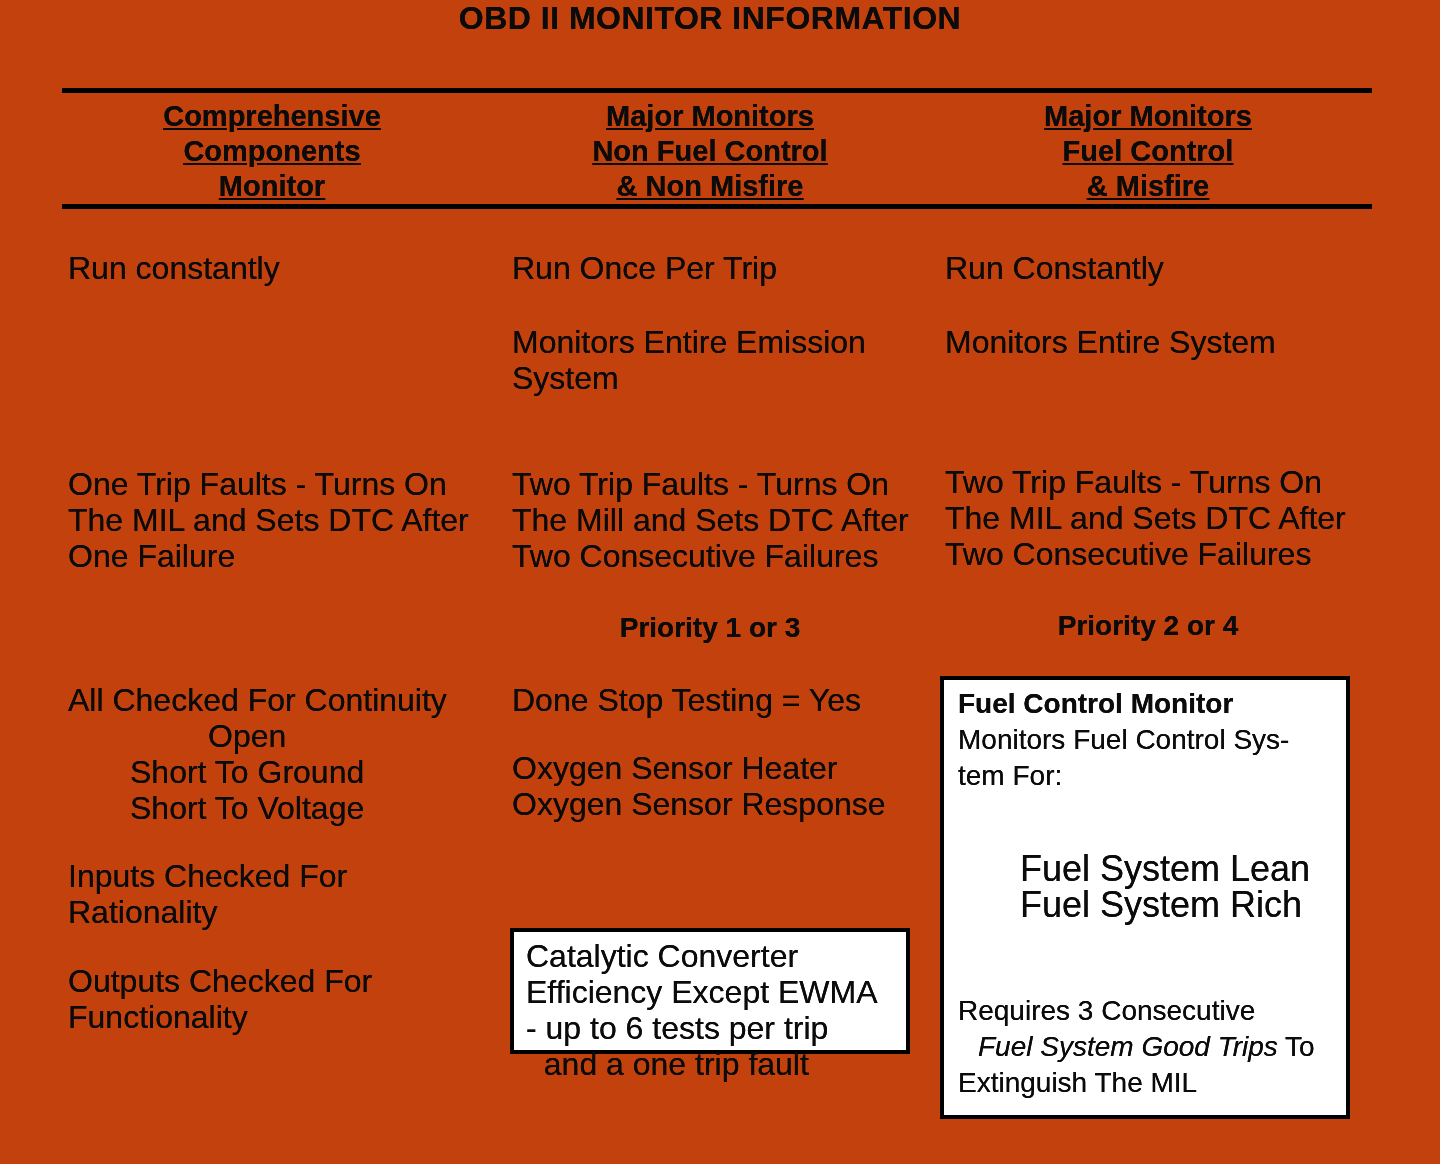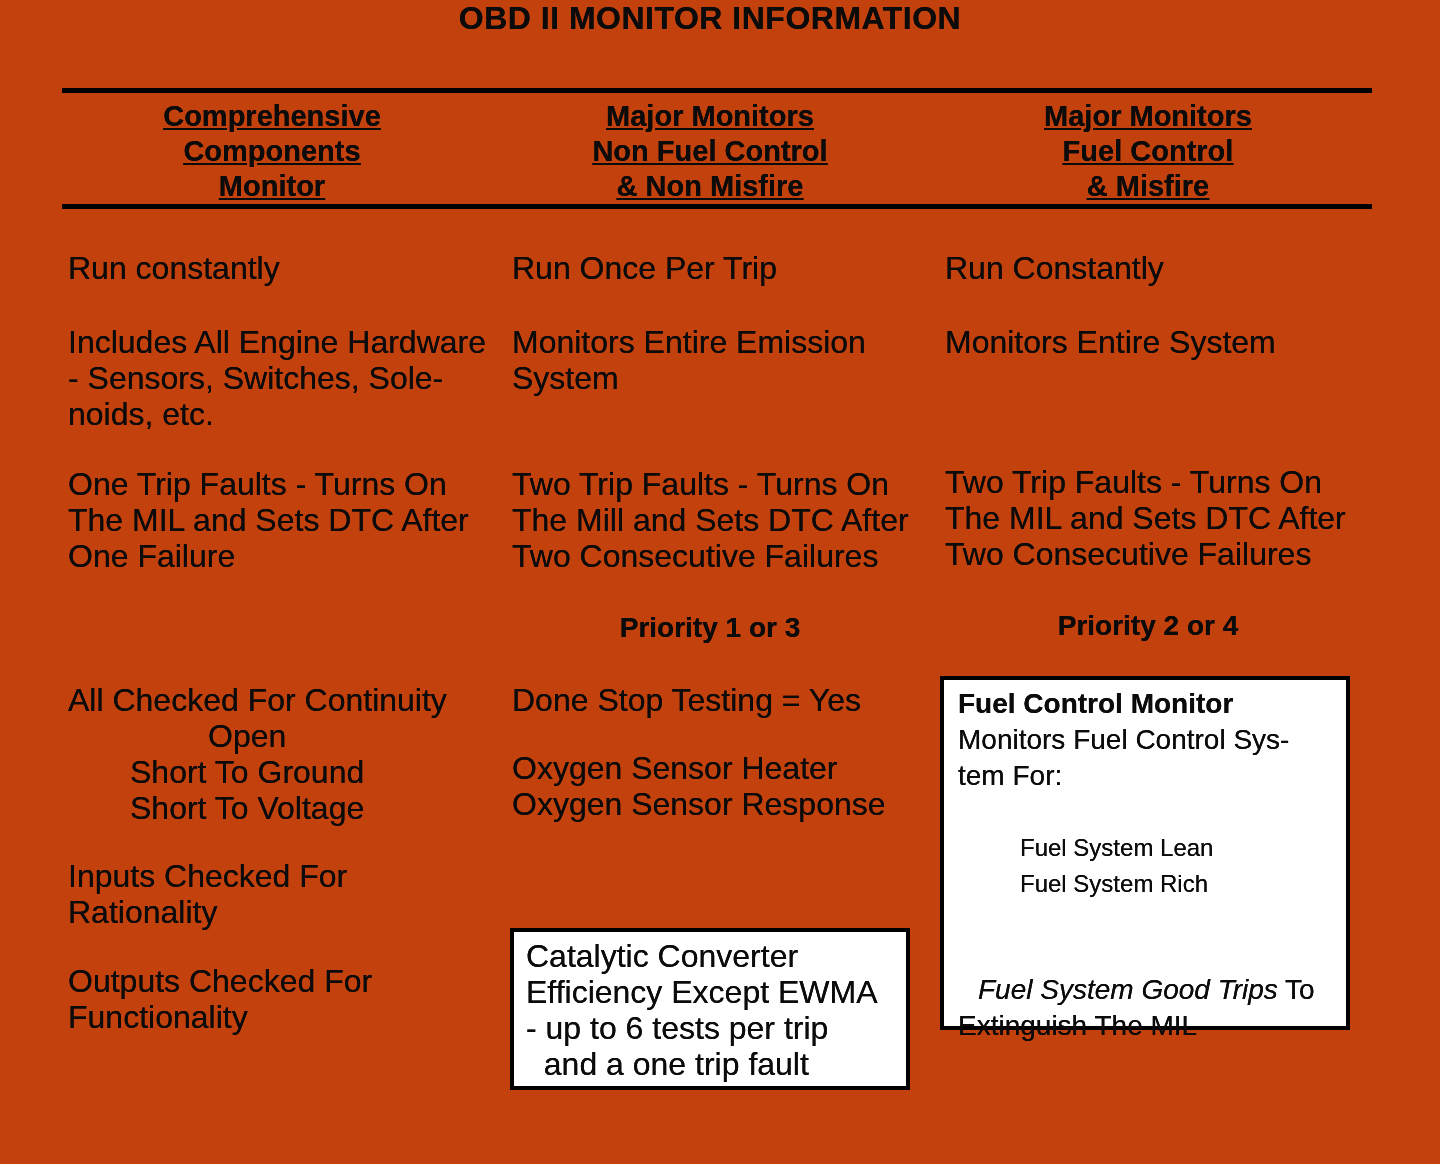--- a/index.html
+++ b/index.html
@@ -60,31 +60,31 @@
     font-size: 28px; font-weight: 700; line-height: 36px;
   }
 
   .callout {
     position: absolute;
     border: 4px solid #000;
     background: #fff;
   }
   .box-catalytic {
     left: 510px; top: 928px;
-    width: 400px; height: 162px;
+    width: 400px; height: 126px;
     padding: 6px 12px;
   }
   .box-fuel {
     left: 940px; top: 676px;
-    width: 410px; height: 354px;
+    width: 410px; height: 443px;
     padding: 6px 14px;
   }
   .box-fuel .fc-title { font-weight: 700; font-size: 28px; line-height: 36px; }
   .box-fuel .fc-body  { font-size: 28px; line-height: 36px; white-space: pre-line; }
-  .box-fuel .fc-items { margin-top: 36px; margin-left: 62px; font-size: 24px; line-height: 36px; white-space: pre-line; }
+  .box-fuel .fc-items { margin-top: 57px; margin-left: 62px; font-size: 36px; line-height: 36px; white-space: pre-line; }
   .box-fuel .fc-req   { margin-top: 70px; font-size: 28px; line-height: 36px; }
   .italic { font-style: italic; margin-left: 20px; }
 
   .indent-items { left: 130px; }
 </style>
 </head>
 <body>
 
 <div class="page">
 
@@ -98,23 +98,20 @@
   <div class="abs col-header hdr-2">Major Monitors
 Non Fuel Control
 &amp; Non Misfire</div>
   <div class="abs col-header hdr-3">Major Monitors
 Fuel Control
 &amp; Misfire</div>
 
   <div class="rule rule-bottom"></div>
 
   <div class="abs body-text" style="left:68px; top:250px;">Run constantly</div>
-  <div class="abs body-text" style="left:68px; top:324px;">Includes All Engine Hardware
-- Sensors, Switches, Sole-
-noids, etc.</div>
   <div class="abs body-text" style="left:68px; top:466px;">One Trip Faults - Turns On
 The MIL and Sets DTC After
 One Failure</div>
   <div class="abs body-text" style="left:68px; top:682px;">All Checked For Continuity</div>
   <div class="abs body-text indent-items" style="top:718px;text-align:center;">Open
 Short To Ground
 Short To Voltage</div>
   <div class="abs body-text" style="left:68px; top:858px;">Inputs Checked For
 Rationality</div>
   <div class="abs body-text" style="left:68px; top:963px;">Outputs Checked For
@@ -145,18 +142,19 @@
 Two Consecutive Failures</div>
   <div class="abs priority" style="left:938px; top:608px;">Priority 2 or 4</div>
 
   <div class="callout box-fuel">
     <div class="fc-title">Fuel Control Monitor</div>
     <div class="fc-body">Monitors Fuel Control Sys-
 tem For:</div>
     <div class="fc-items">Fuel System Lean
 Fuel System Rich</div>
     <div class="fc-req">
+      <div>Requires 3 Consecutive</div>
       <div><span class="italic">Fuel System Good Trips</span><span> To</span></div>
       <div>Extinguish The MIL</div>
     </div>
   </div>
 
 </div>
 
 </body></html>

